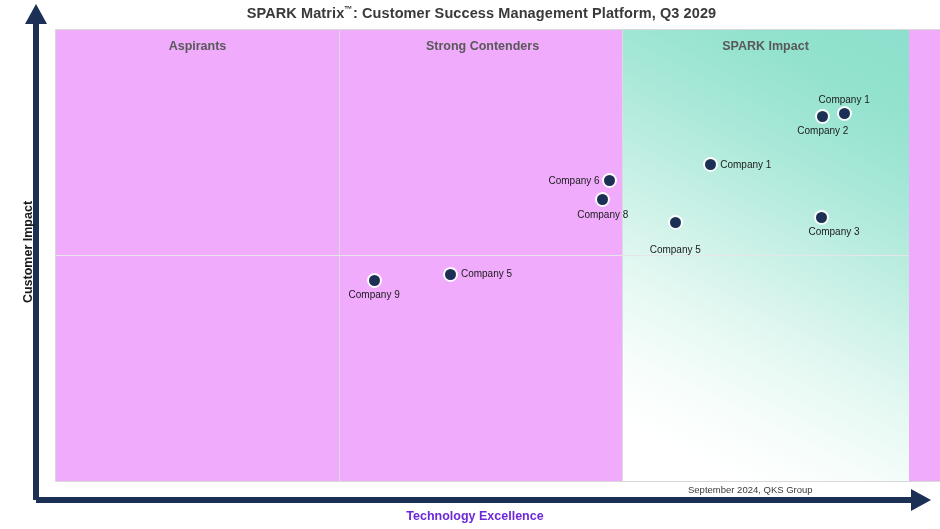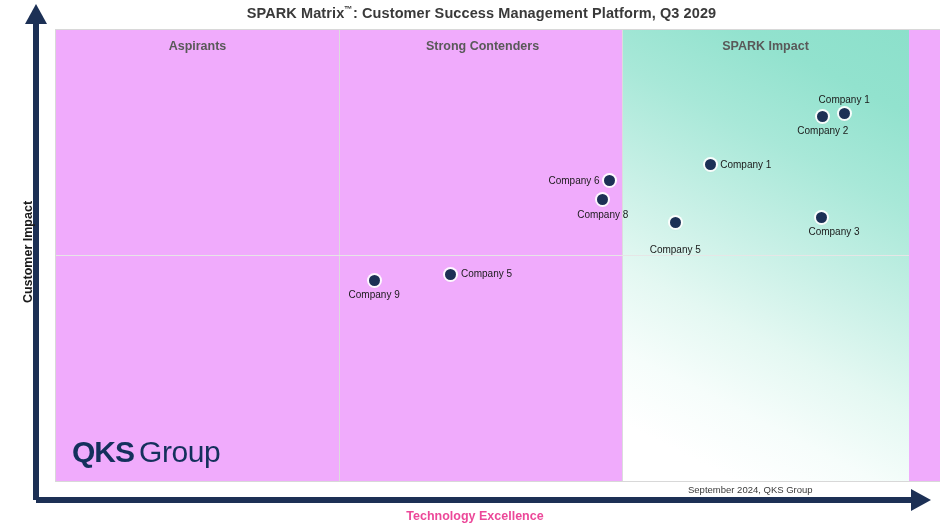--- a/index.html
+++ b/index.html
@@ -87,21 +87,21 @@
     white-space: nowrap;
   }
   #x-axis-label {
     position: absolute;
     left: 36px;
     top: 509px;
     width: 878px;
     text-align: center;
     font-size: 12.5px;
     font-weight: bold;
-    color: #ec4899;
+    color: #6d28d9;
     white-space: nowrap;
   }
 
   
   #plot-panel {
     position: absolute;
     left: 55px;
     top: 29px;
     width: 931px;
     height: 453px;
@@ -249,18 +249,17 @@
         <div class="vendor-dot" style="left: 553.597px; top: 150.849px;"></div>
         <div class="vendor-label lbl-left" style="left: 543.597px; top: 150.849px;">Company 6</div>
         <div class="vendor-dot" style="left: 546.773px; top: 169.875px;"></div>
         <div class="vendor-label lbl-below" style="left: 546.773px; top: 179.875px;">Company 8</div>
         <div class="vendor-dot" style="left: 394.939px; top: 244.167px;"></div>
         <div class="vendor-label lbl-right" style="left: 404.939px; top: 244.167px;">Company 5</div>
         <div class="vendor-dot" style="left: 318.169px; top: 250.056px;"></div>
         <div class="vendor-label lbl-below" style="left: 318.169px; top: 260.056px;">Company 9</div>
       </div>
 
-    <div id="qks-logo"><span class="logo-mark">QKS</span><span class="logo-word">Group</span></div>
   </div>
 
   <div id="footer-note">September 2024, QKS Group</div>
 
 </div>
 
 </body></html>

